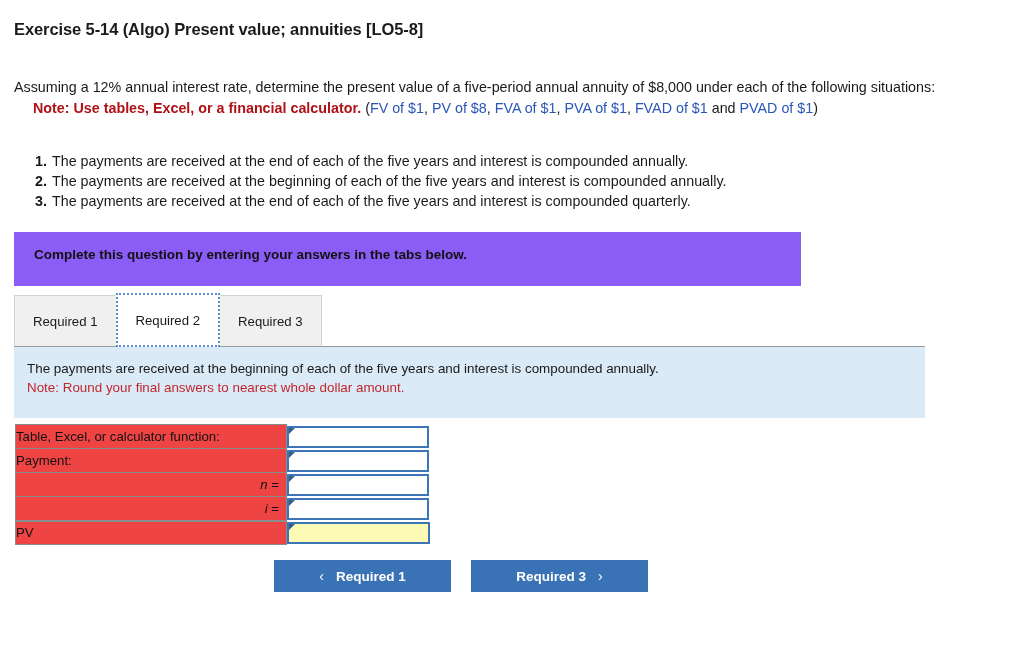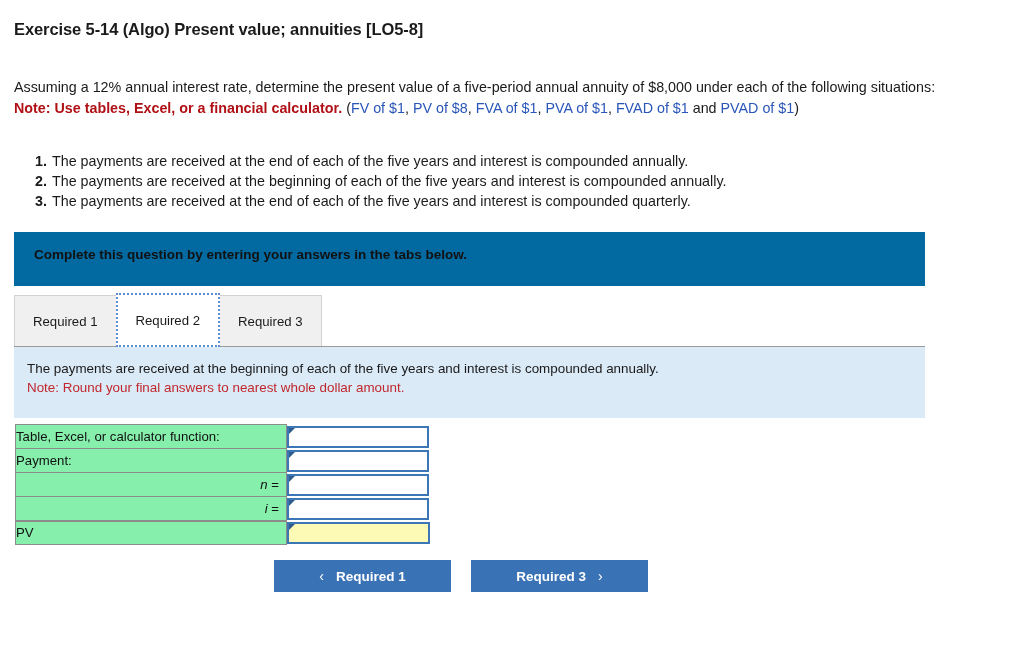--- a/index.html
+++ b/index.html
@@ -35,20 +35,21 @@
     top: 77px;
     width: 945px;
     font-size: 14.3px;
     line-height: 20.5px;
     color: #1a1a1a;
   }
   .note-line { margin-top: 0; }
   .note-strong {
     color: #b01116;
     font-weight: bold;
+    margin-left: 19px;
   }
   .ref-link {
     color: #2a56b8;
     cursor: pointer;
   }
   .paren { color: #1a1a1a; }
 
   
   .situations {
     position: absolute;
@@ -68,23 +69,23 @@
     text-align: right;
     font-weight: bold;
     padding-right: 5px;
   }
 
   
   .instruction-bar {
     position: absolute;
     left: 14px;
     top: 232px;
-    width: 911px;
+    width: 787px;
     height: 54px;
-    background: #0369a1;
+    background: #8b5cf6;
   }
   .instruction-text {
     position: absolute;
     left: 20px;
     top: 15px;
     font-size: 13.5px;
     font-weight: bold;
     color: #111;
   }
 
@@ -157,21 +158,21 @@
     height: 24px;
     padding: 0;
     vertical-align: middle;
   }
   .lbl-cell {
     width: 271px;
     border: 1px solid #8c8c8c;
     font-size: 13.2px;
     padding: 0 5px;
     color: #111;
-    background: #86efac;
+    background: #ef4444;
   }
   .lbl-cell.right { text-align: right; padding-right: 7px; }
   .lbl-cell.total { border-top: 2px solid #8c8c8c; }
   .var-sym { font-style: italic; }
 
   .fld-cell {
     width: 143px;
     padding: 0 0 0 2px;
     background: #ffffff;
   }

